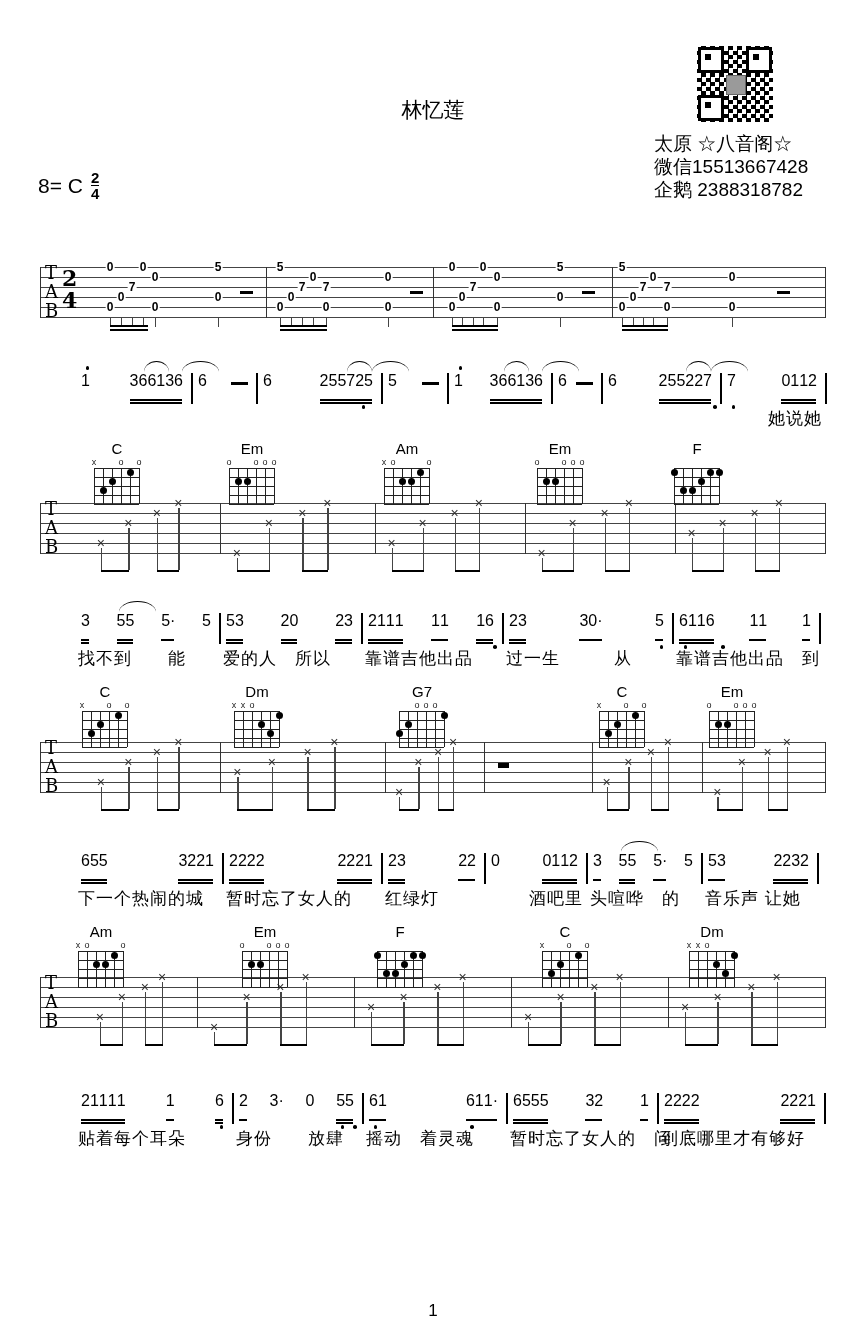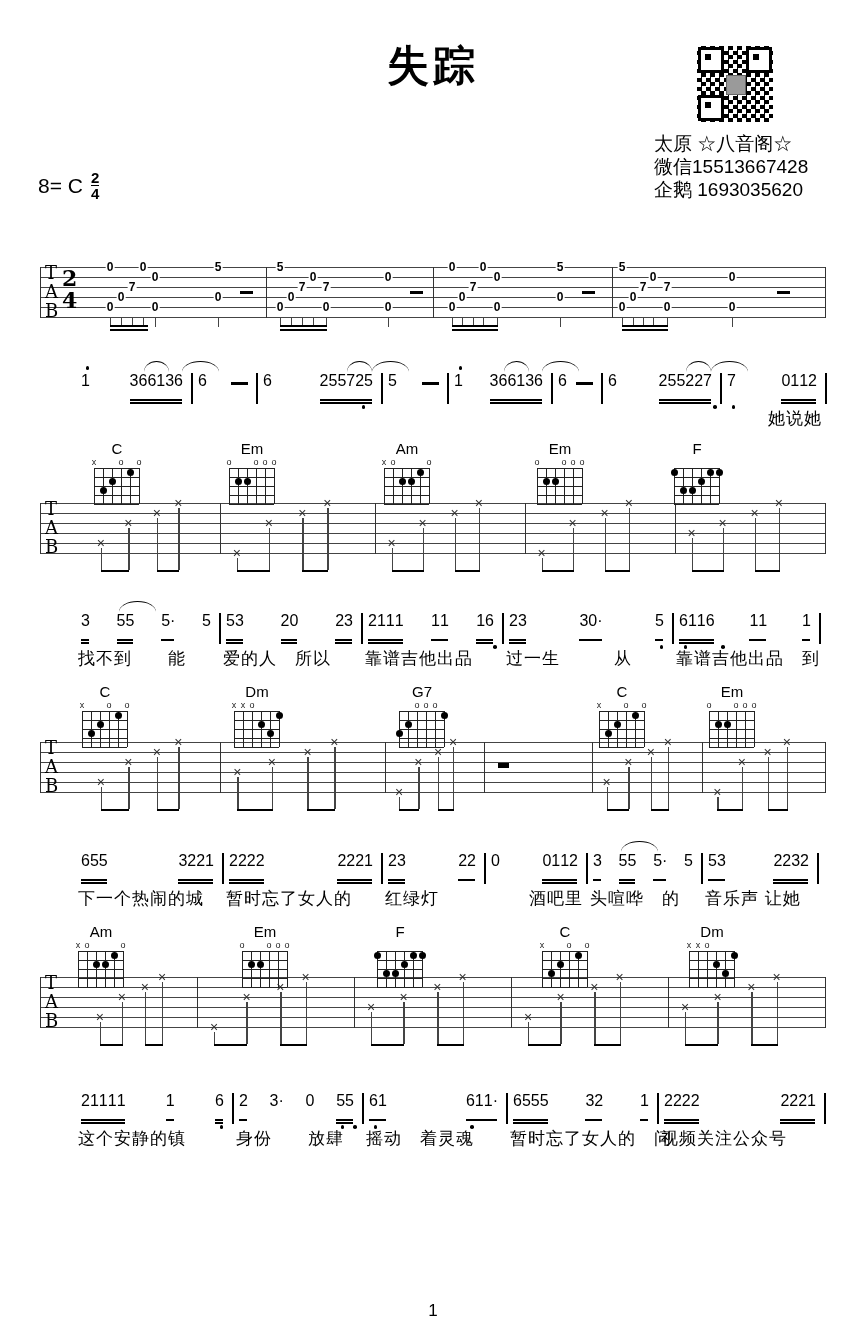--- a/index.html
+++ b/index.html
@@ -45,33 +45,33 @@
            border-radius:50% 50% 0 0/100% 100% 0 0;}
   .jg .dash{display:inline-block;width:17px;height:3px;background:#000;margin-top:10px;}
   .jbar{position:absolute;right:-1px;top:1px;width:1.6px;height:31px;background:#000;}
   .jlyric{position:absolute;top:35px;left:3px;right:4px;font-size:17px;letter-spacing:1px;
           white-space:nowrap;line-height:24px;}
 </style>
 </head>
 <body>
 
 <div id="page">
-  <div class="title">失踪</div>
+  <div class="artist">林忆莲</div>
 
   <div class="qr">
     <div class="finder f-tl"></div>
     <div class="finder f-tr"></div>
     <div class="finder f-bl"></div>
     <div class="qrlogo"></div>
   </div>
 
   <div class="contact">
     <div>太原 ☆八音阁☆</div>
     <div>微信15513667428</div>
-    <div>企鹅 1693035620</div>
+    <div>企鹅 2388318782</div>
   </div>
 
   <div class="keysig">
     <span>8= C</span><span class="frac"><span>2</span><span class="fbar"></span><span>4</span></span>
   </div>
 
   <div id="score">
       <div class="hline" style="left: 40px; top: 267px; width: 785px; height: 1px;"></div>
       <div class="hline" style="left: 40px; top: 277px; width: 785px; height: 1px;"></div>
       <div class="hline" style="left: 40px; top: 287px; width: 785px; height: 1px;"></div>
@@ -1090,21 +1090,21 @@
               <div class="ul" style="bottom: 4px;"></div>
             </div>
             <div class="jg">
               <div class="ch">6</div>
               <div class="ul" style="bottom: 4px;"></div>
               <div class="ul" style="bottom: 1px;"></div>
               <div class="dot" style="left: 4.5px; bottom: -4px;"></div>
             </div>
           </div>
           <div class="jbar"></div>
-          <div class="jlyric">这个安静的镇</div>
+          <div class="jlyric">贴着每个耳朵</div>
         </div>
         <div class="jm" style="width: 130px;">
           <div class="jnums">
             <div class="jg">
               <div class="ch">2</div>
               <div class="ul" style="bottom: 4px;"></div>
             </div>
             <div class="jg">
               <div class="ch">3</div>
               <div class="ch">·</div>
@@ -1180,19 +1180,19 @@
             <div class="jg">
               <div class="ch">2</div>
               <div class="ch">2</div>
               <div class="ch">2</div>
               <div class="ch">1</div>
               <div class="ul" style="bottom: 4px;"></div>
               <div class="ul" style="bottom: 1px;"></div>
             </div>
           </div>
           <div class="jbar"></div>
-          <div class="jlyric">视频关注公众号</div>
+          <div class="jlyric">到底哪里才有够好</div>
         </div>
       </div>
     </div>
 
   <div class="pagenum">1</div>
 </div>
 
 </body></html>

